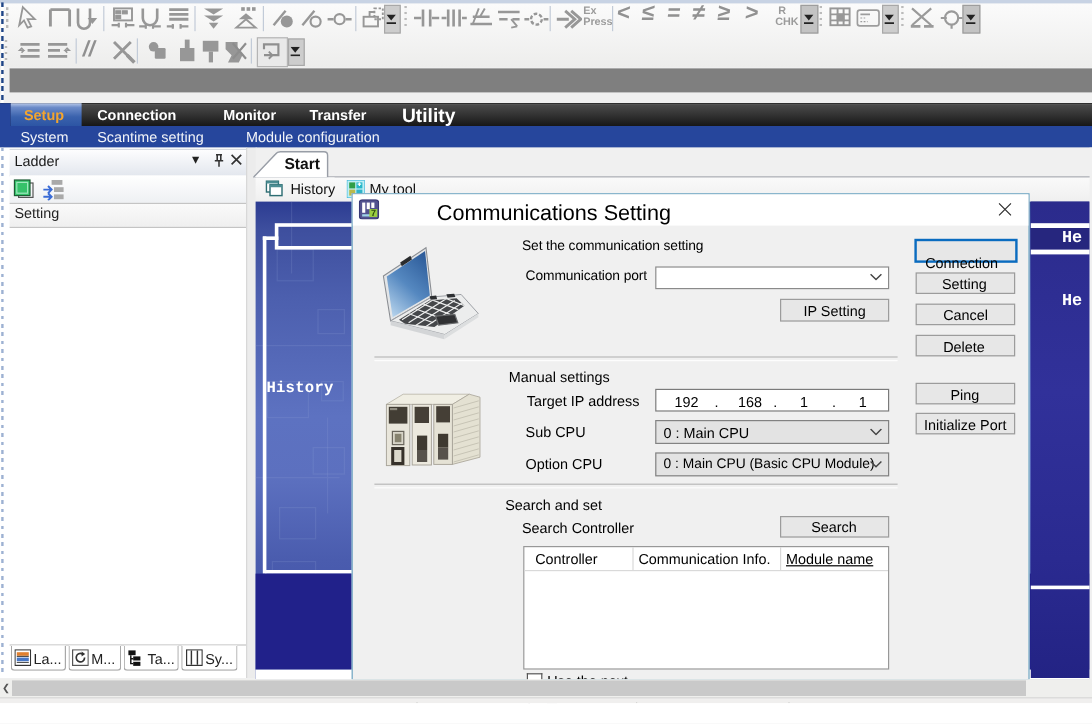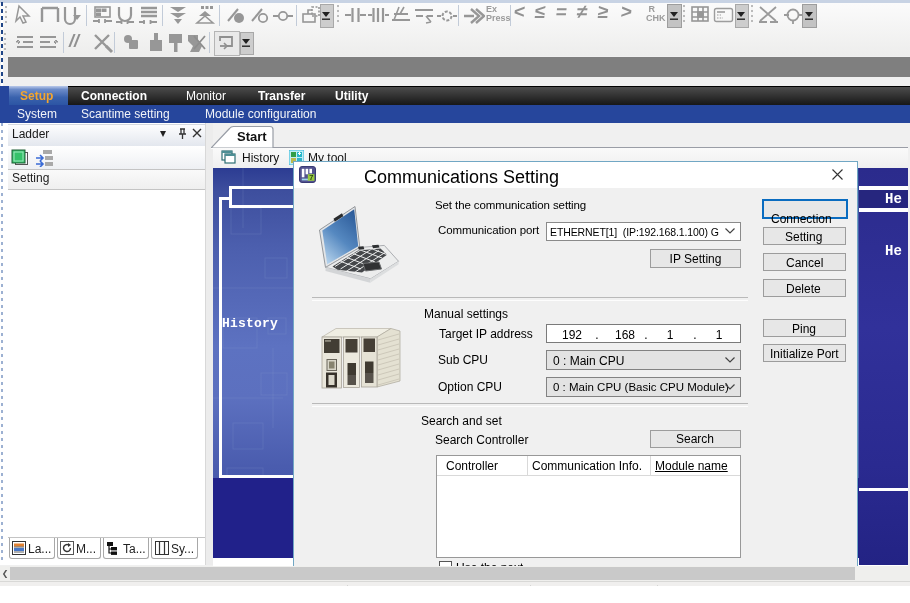--- a/index.html
+++ b/index.html
@@ -246,23 +246,23 @@
       </svg>
   </div>
 
   <div class="abs" style="left:8px;top:57px;width:902px;height:20px;background:#7f7f7f;"></div>
 
   <div class="abs" style="left:0;top:86px;width:910px;height:19px;background:linear-gradient(#4c4c4c,#141414);border-top:1px solid #000;"></div>
   <div class="abs" style="left:0;top:86px;width:9px;height:19px;background:#26469c;"></div>
   <div class="abs" style="left:9px;top:86px;width:59px;height:19px;background:linear-gradient(#b9c9e9 0%,#6d8cc9 18%,#3a62ad 60%,#2c55a4 100%);"></div>
   <div class="txt" style="left:20px;top:89px;font-size:12px;font-weight:bold;color:#f4a52e;">Setup</div>
   <div class="txt" style="left:81px;top:89px;font-size:12px;font-weight:bold;color:#fff;">Connection</div>
-  <div class="txt" style="left:186px;top:89px;font-size:12px;font-weight:normal;color:#fff;">Monitor</div>
+  <div class="txt" style="left:186px;top:89px;font-size:12px;font-weight:bold;color:#fff;">Monitor</div>
   <div class="txt" style="left:258px;top:89px;font-size:12px;font-weight:bold;color:#fff;">Transfer</div>
-  <div class="txt" style="left:335px;top:89px;font-size:12px;font-weight:bold;color:#fff;">Utility</div>
+  <div class="txt" style="left:335px;top:89px;font-size:16px;font-weight:bold;color:#fff;">Utility</div>
 
   <div class="abs" style="left:0;top:105px;width:910px;height:18px;background:#26469c;"></div>
   <div class="txt" style="left:17px;top:107px;font-size:12px;color:#f2f4f8;text-align:right;">System</div>
   <div class="txt" style="left:81px;top:107px;font-size:12px;color:#f2f4f8;text-align:center;">Scantime setting</div>
   <div class="txt" style="left:205px;top:107px;font-size:12px;color:#f2f4f8;">Module configuration</div>
 
   <div class="abs" style="left:0;top:123px;width:205px;height:442px;background:#fff;"></div>
   <div class="abs" style="left:1px;top:123px;width:2px;height:440px;background:repeating-linear-gradient(#9db1d2 0 3px,#ffffff 3px 7px);"></div>
 
   <div class="abs" style="left:8px;top:124px;width:197px;height:21px;background:linear-gradient(#fdfdfe,#e3e7ee);border-top:1px solid #d5d9e0;border-bottom:1px solid #c9cdd6;"></div>
@@ -438,21 +438,20 @@
     </g>
     <polygon points="48,67.5 64,66 66.5,73 50.5,75" fill="#303133" stroke="#6a6c6e" stroke-width="1"></polygon>
     <polygon points="10.5,71.5 15.1,72.5 55.7,82.8 55.2,86.8 10.5,75" fill="#d3d5d7"></polygon>
     <polygon points="55.7,82.8 83.6,65.3 83.7,68.3 55.2,86.8" fill="#dcdedf"></polygon>
   </svg>
 
   <div class="txt" style="left:435px;top:199px;font-size:11.5px;letter-spacing:-0.1px;color:#000;">Set the communication setting</div>
   <div class="txt" style="left:438px;top:224px;font-size:11.5px;letter-spacing:-0.1px;color:#000;">Communication port</div>
 
   <div class="abs" style="left:546px;top:222px;width:195px;height:19px;background:#fff;border:1px solid #8a8a8a;box-sizing:border-box;"></div>
-  <div class="txt" style="left:550px;top:226px;width:174px;height:13px;overflow:hidden;font-size:10.5px;letter-spacing:-0.1px;color:#000;">ETHERNET[1]&nbsp; (IP:192.168.1.100) G</div>
   <svg class="abs" style="left:725px;top:228px" width="10" height="6" viewBox="0 0 10 6">
       <path d="M0.5 0.5l4.5 4.5L9.5 0.5" fill="none" stroke="#444" stroke-width="1.2"></path>
     </svg>
 
   <div class="abs" style="left:650px;top:249px;width:91px;height:19px;background:#e7e7e7;border:1px solid #9c9c9c;box-sizing:border-box;"></div>
   <div class="txt" style="left:650px;top:252px;width:91px;text-align:center;font-size:12px;color:#000;">IP Setting</div>
 
   <div class="abs" style="left:312px;top:297px;width:436px;height:2px;border-top:1px solid #b9b9b9;border-bottom:1px solid #fdfdfd;"></div>
   <div class="txt" style="left:424px;top:307px;font-size:12px;color:#000;">Manual settings</div>
 

